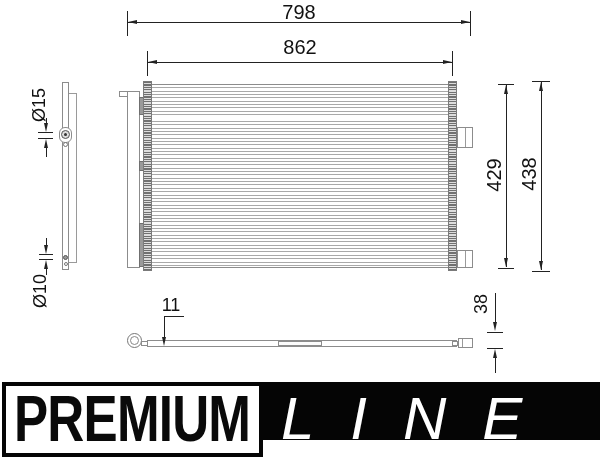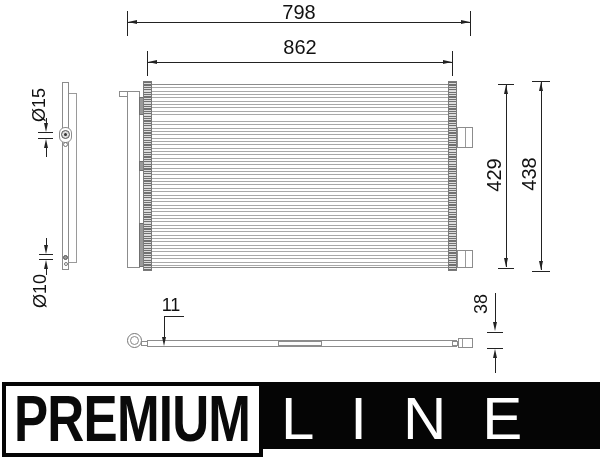--- a/index.html
+++ b/index.html
@@ -165,21 +165,21 @@
     <div class="dimtxt small rot" style="left:459px;top:295px;width:44px;height:18px;">38</div>
     <div class="vl" style="left:495px;top:293px;height:30px;"></div>
     <div class="arr down" style="left:493px;top:322px;"></div>
     <div class="hl" style="left:487px;top:332px;width:16px;"></div>
     <div class="hl" style="left:487px;top:348px;width:16px;"></div>
     <div class="arr up" style="left:493px;top:349px;"></div>
     <div class="vl" style="left:495px;top:358px;height:15px;"></div>
   </div>
 
   <div>
-    <div class="logo-black" style="left:263px;top:382px;width:337px;height:67px;">
+    <div class="logo-black" style="left:263px;top:382px;width:337px;height:58px;font-style:italic;">
       <div class="line-txt">LINE</div>
     </div>
     <div class="logo-white" style="left:2px;top:382px;width:261px;height:75px;">
       <div class="premium-txt">PREMIUM</div>
     </div>
   </div>
 
 </div>
 
 </body></html>

